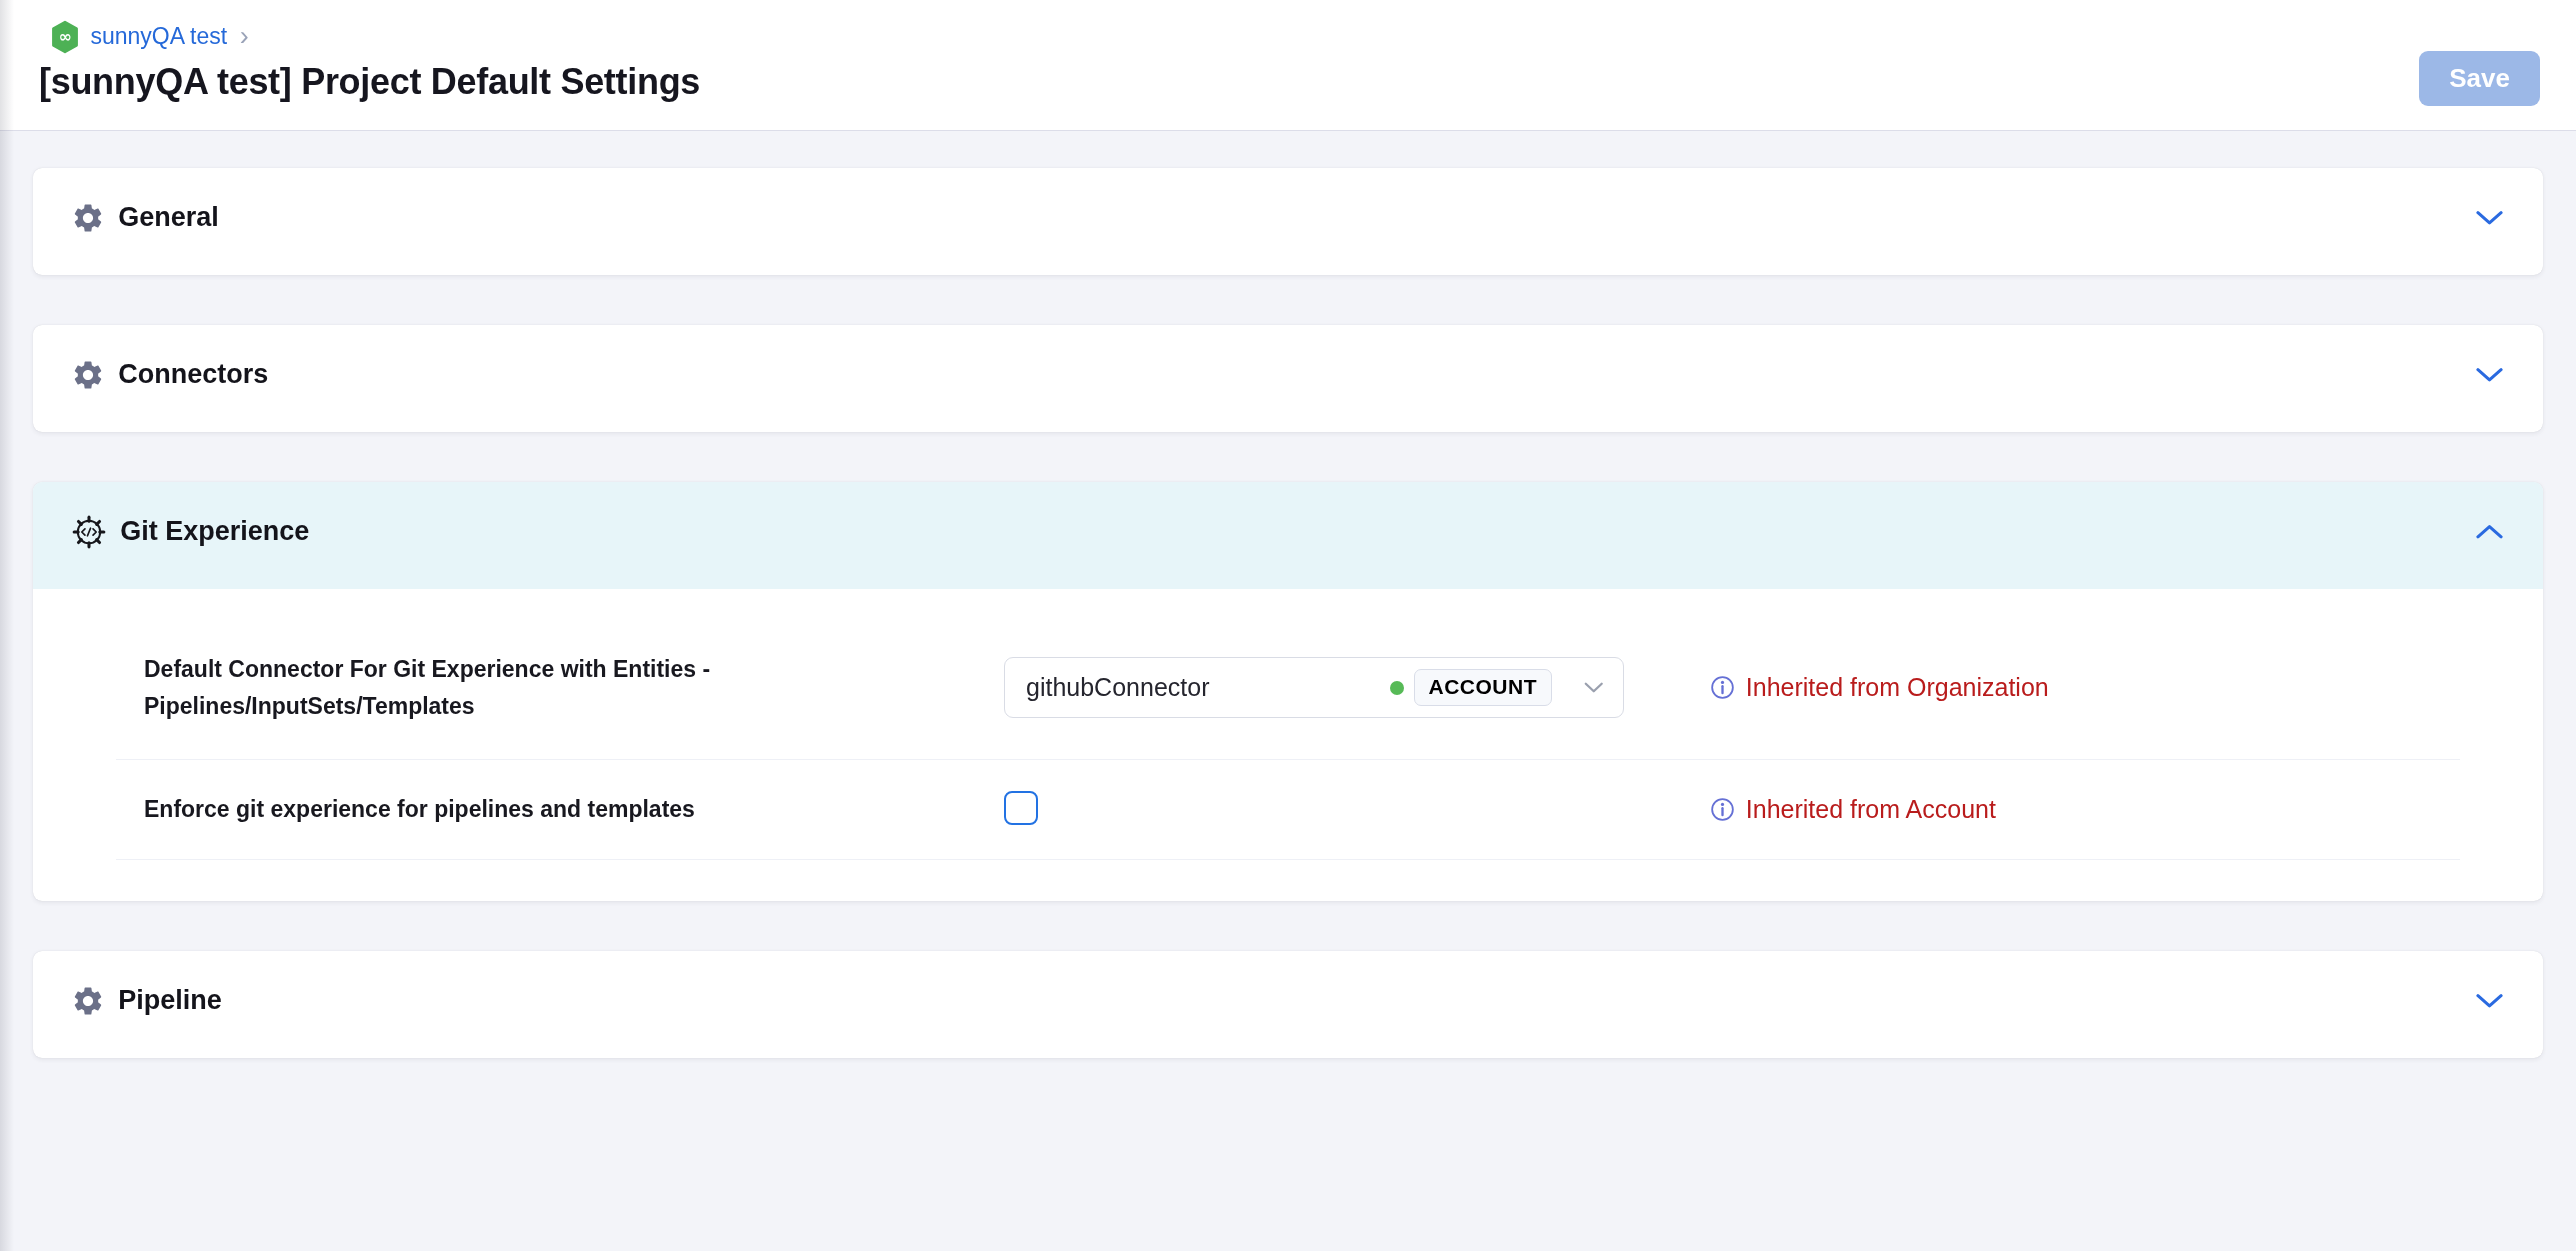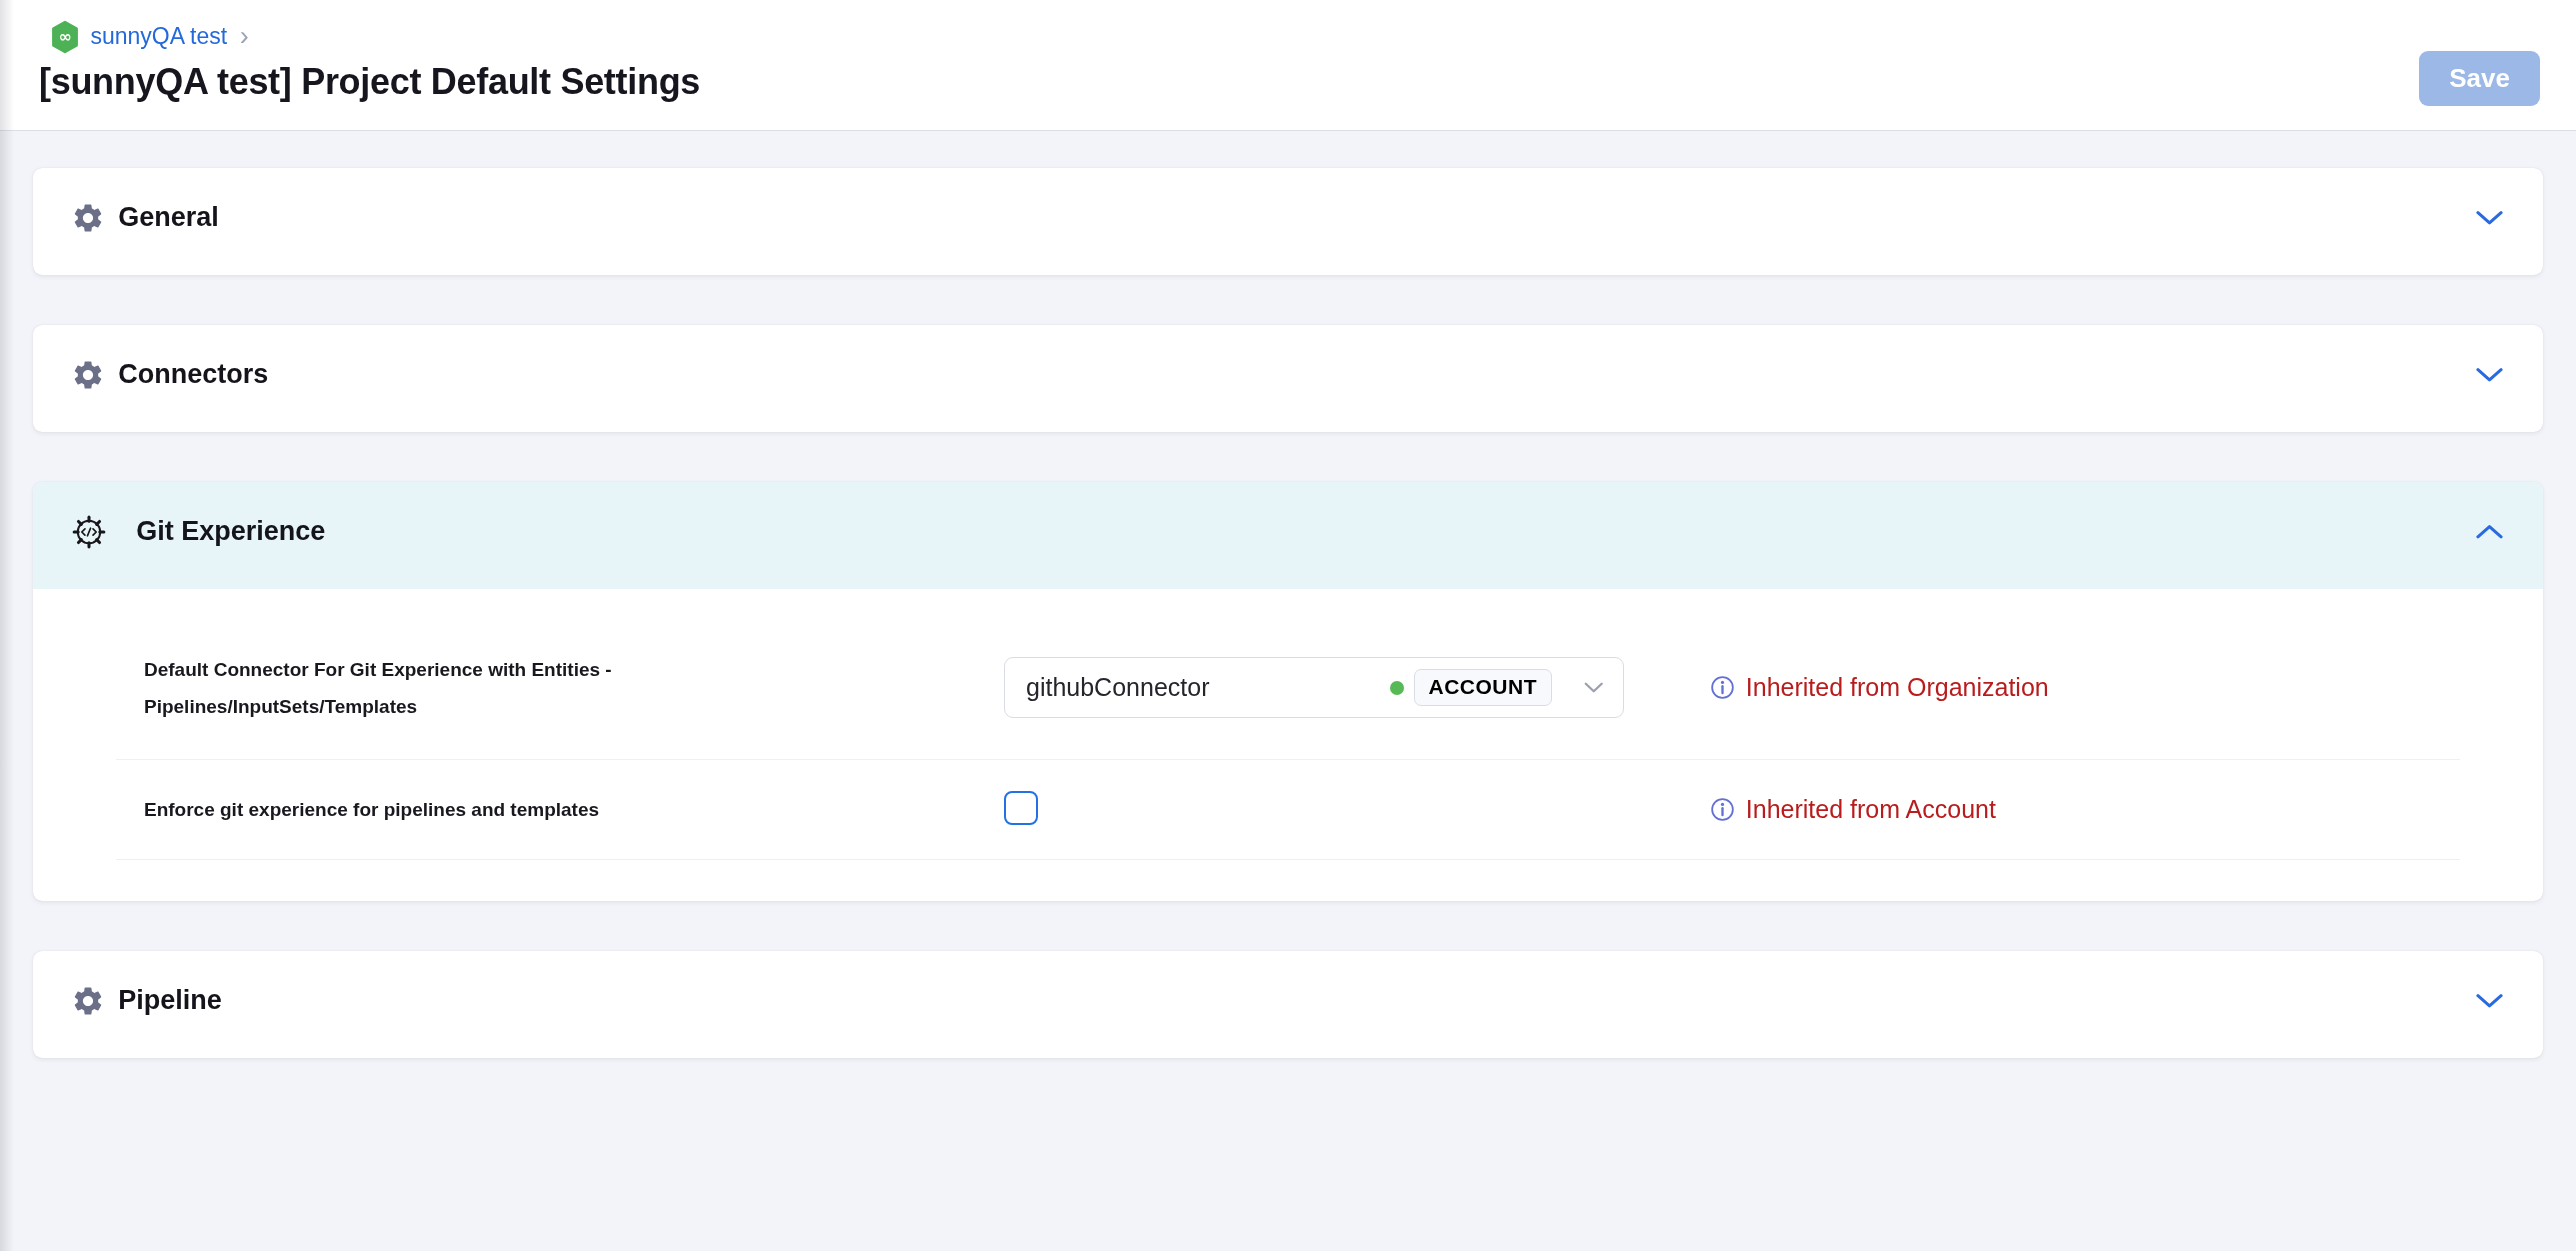--- a/index.html
+++ b/index.html
@@ -42,42 +42,42 @@
   .content { padding:37px 33px 0 33px; }
   .card {
     background:#ffffff; border-radius:9px; margin-bottom:50px;
     box-shadow:0 1.8px 4.4px rgba(40,41,61,.07), 0 0 0.9px rgba(40,41,61,.16);
     overflow:hidden;
   }
   .acc-header {
     height:107px; display:flex; align-items:center;
     padding:0 40px 8px 38px; cursor:pointer;
   }
-  .card.expanded > .acc-header { background:#e7f5f9;gap:16px; }
+  .card.expanded > .acc-header { background:#e7f5f9; }
   .acc-label { font-size:27px; font-weight:700; color:#14141b; margin-left:13.3px; }
   .acc-chevron { margin-left:auto; display:flex; align-items:center; }
 
   
   .card-body { padding:27px 83px 41px 83px; }
   .grid {
     display:grid;
     grid-template-columns:888px 705px 458px 1fr;
     align-items:center;
   }
   .thead {
     height:83px; background:#f8f9fc;
     font-size:22px; font-weight:700; color:#1c1c25;
   }
   .th-name { padding-left:28px; }
   .th-value { padding-left:1.8px; }
   .trow { border-bottom:1.8px solid #eef0f6; }
   .trow.r1 { height:144px; }
   .trow.r2 { height:100px; }
   .cell-name {
-    padding-left:28px; font-size:19px; font-weight:700; color:#18181f;
+    padding-left:28px; font-size:23px; font-weight:700; color:#18181f;
     line-height:37px; max-width:719px;
   }
 
   
   .select {
     width:620px; height:61px; border:1.8px solid #d9dce5; border-radius:9px;
     background:#fff; display:flex; align-items:center;
     padding:0 19.5px 0 21px; cursor:pointer;
   }
   .select-val { font-size:25px; color:#25252e; }

